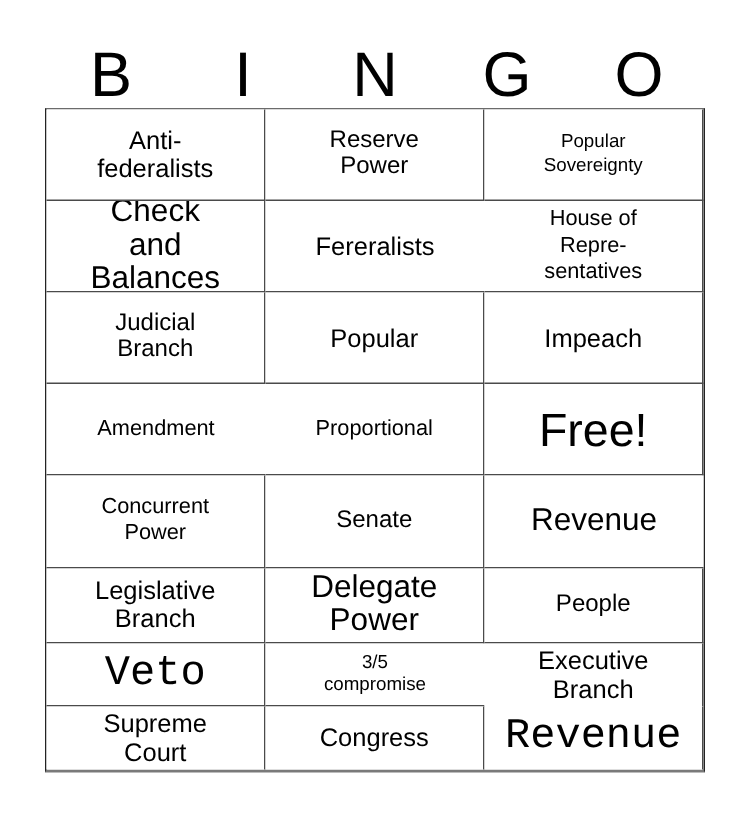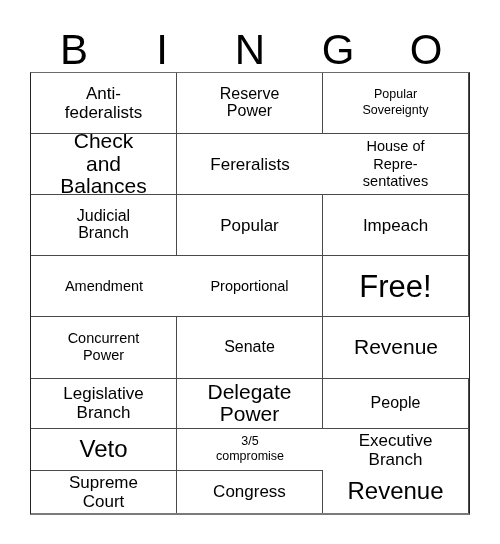--- a/index.html
+++ b/index.html
@@ -85,21 +85,21 @@
     white-space: pre-line;
     word-break: normal;
   }
 
   
   .fs-xs   { font-size: 12.5px; line-height: 1.25; }
   .fs-sm   { font-size: 14.5px; line-height: 1.18; }
   .fs-md   { font-size: 17px;   line-height: 1.12; }
   .fs-lg   { font-size: 21px;   line-height: 1.08; }
   .fs-xl   { font-size: 16px;   line-height: 1.06; }
-  .fs-xxl  { font-size: 24px;   line-height: 1.04; }
+  .fs-xxl  { font-size: 28px;   line-height: 1.04; font-family: Liberation Mono, monospace; }
   .fs-free { font-size: 31px;   line-height: 1.02; }
 </style>
 </head>
 <body>
 
 <div id="card">
 
   <div id="bingo-header">
       <div class="header-letter">B</div>
       <div class="header-letter">I</div>

